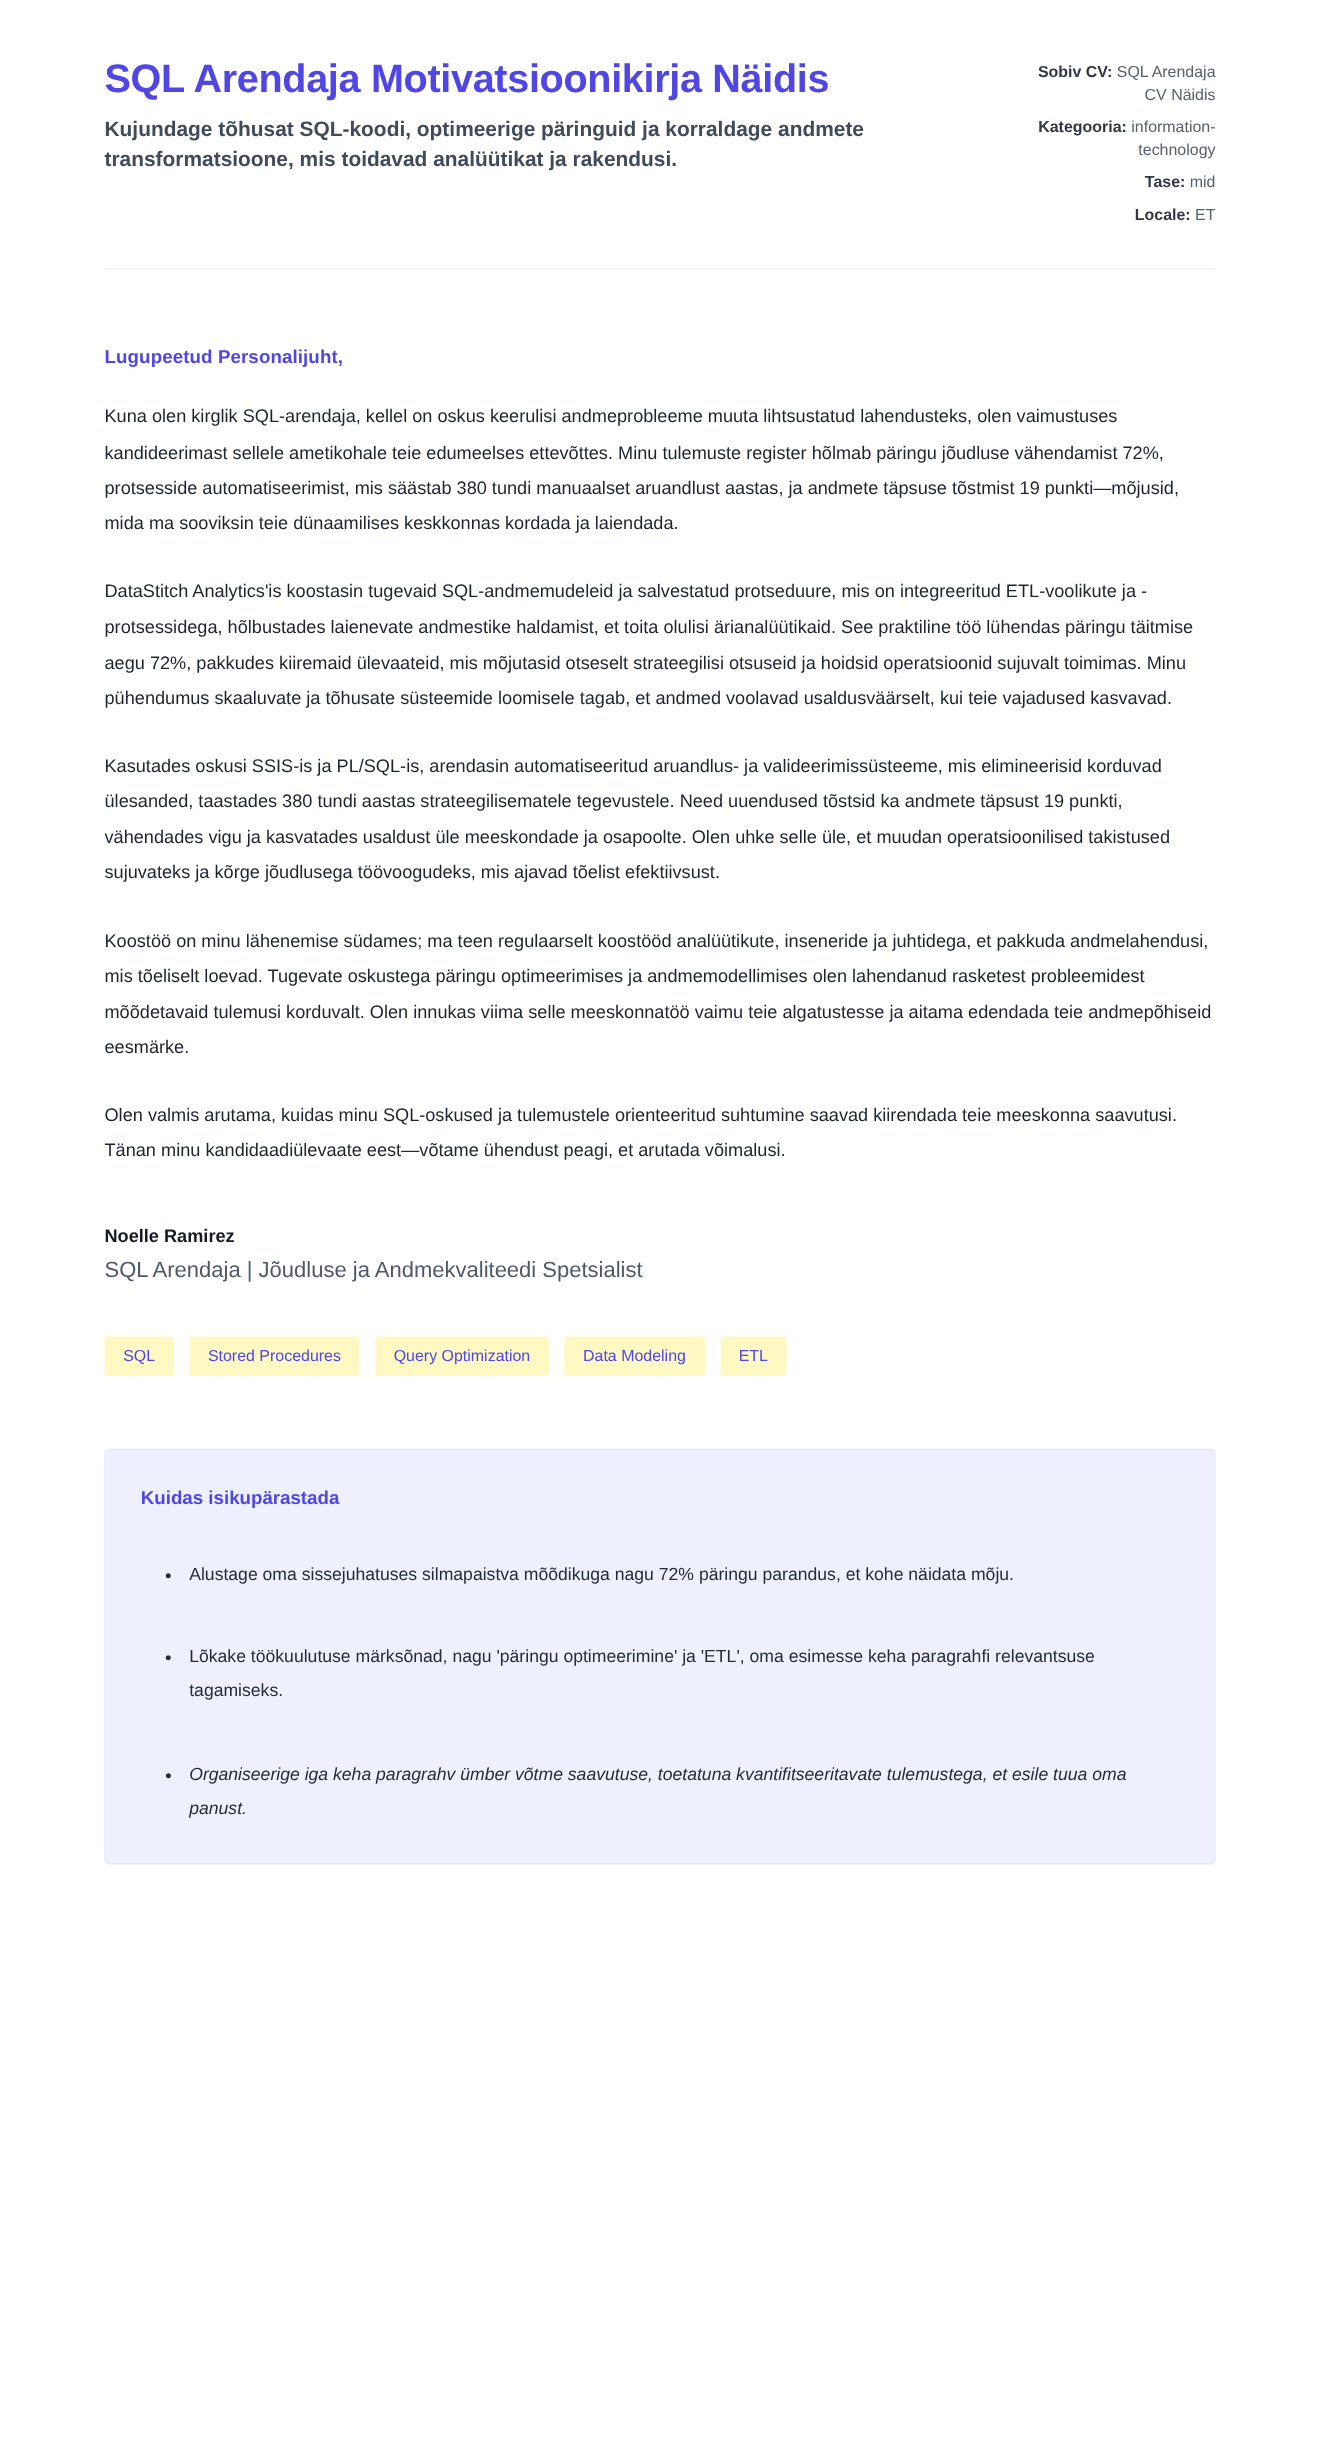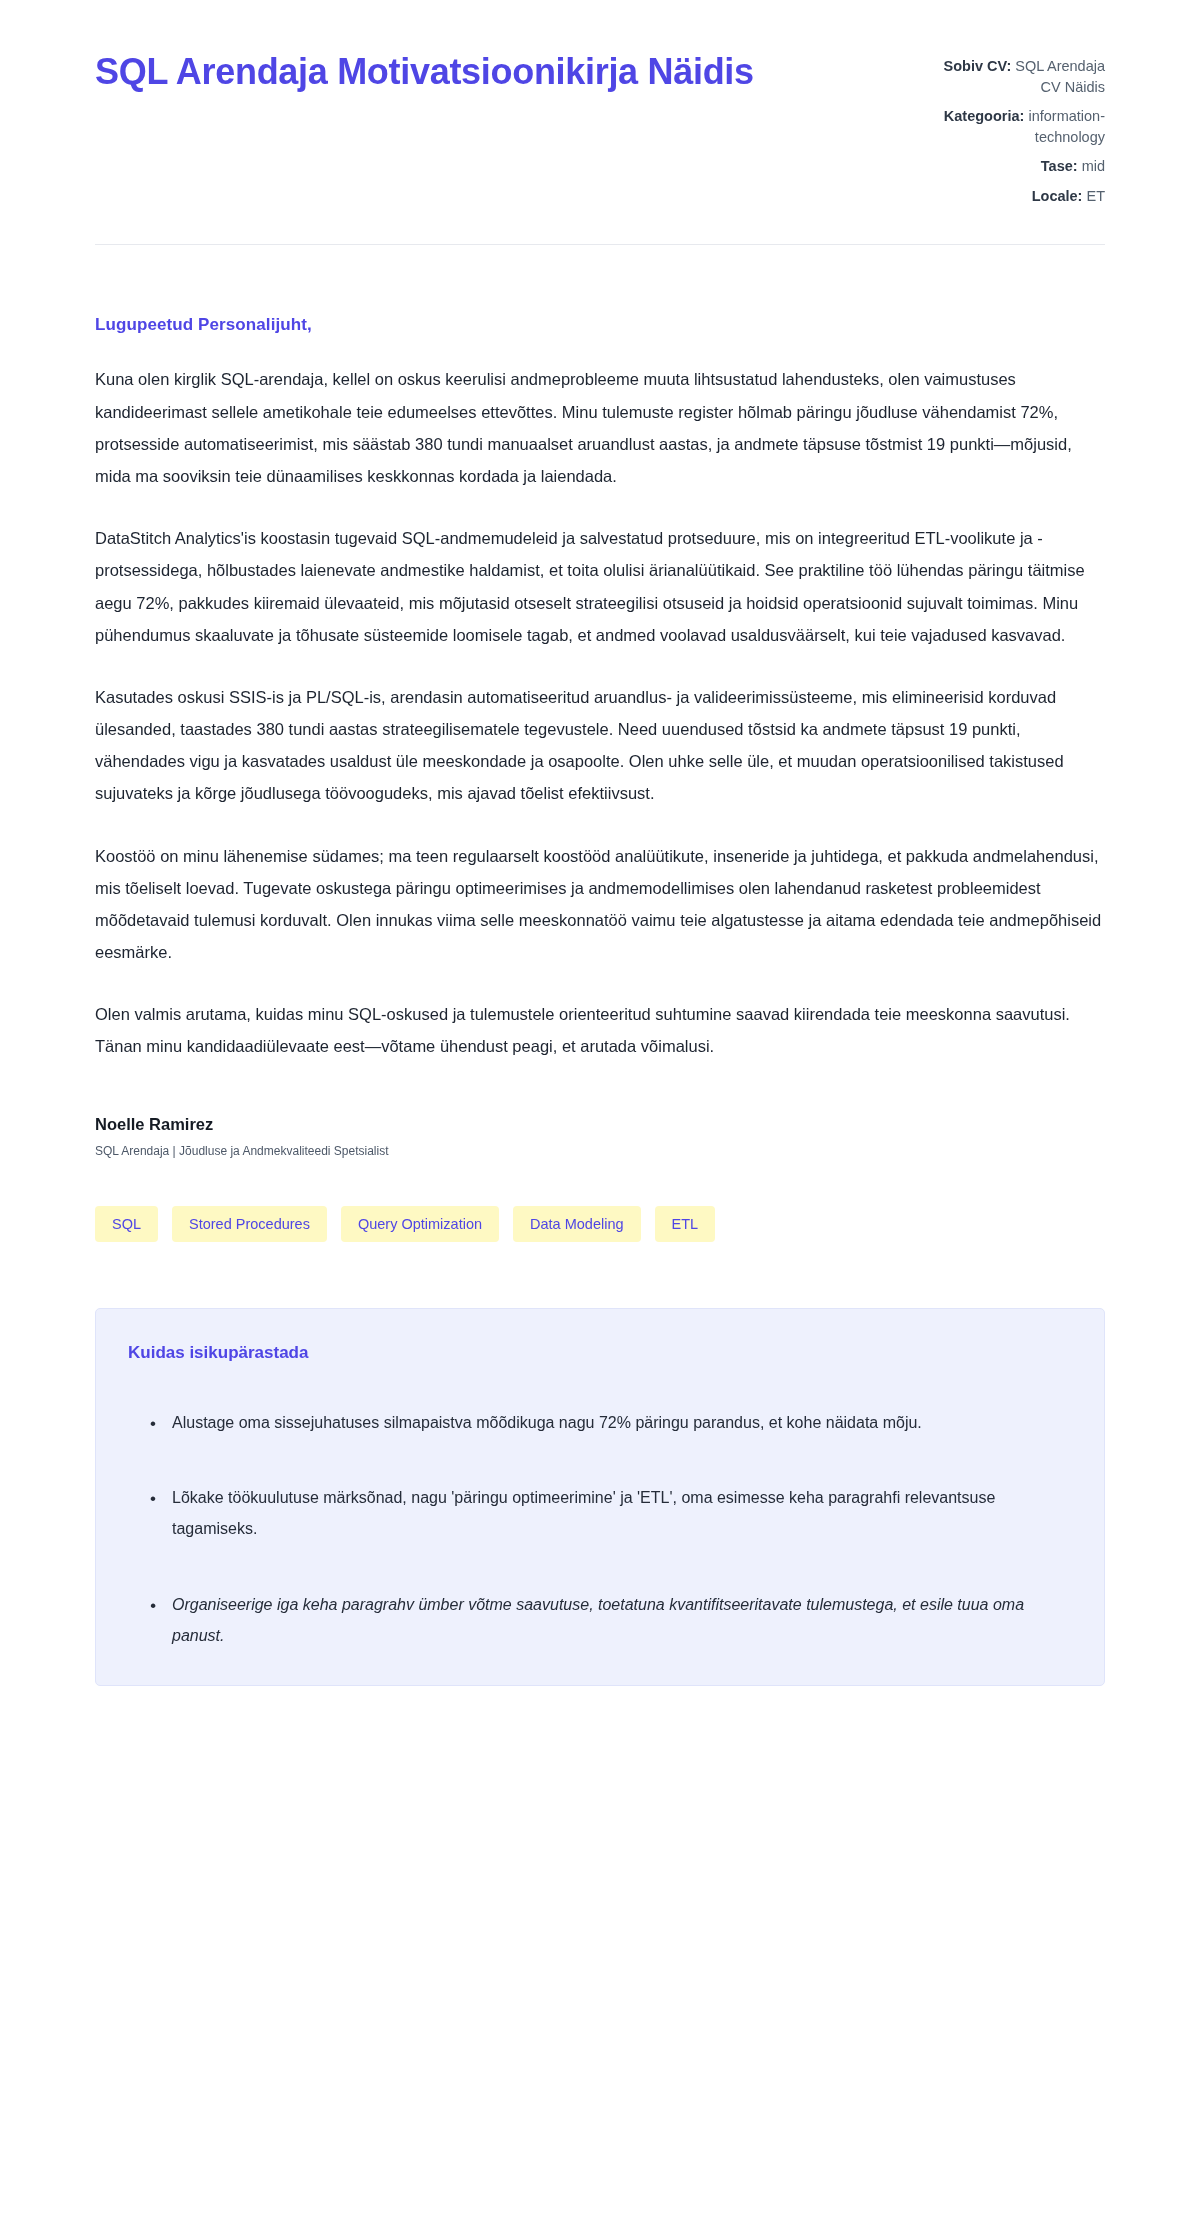--- a/index.html
+++ b/index.html
@@ -96,21 +96,21 @@
   
   .signature { margin-top: 52px; }
   .sig-name {
     margin: 0 0 10px 0;
     font-size: 16.5px;
     font-weight: 700;
     color: #151b24;
   }
   .sig-role {
     margin: 0;
-    font-size: 12px;
+    font-size: 20px;
     color: #4d5868;
   }
 
   
   .tags {
     display: flex;
     flex-wrap: wrap;
     gap: 14px;
     margin-top: 48px;
   }
@@ -165,20 +165,21 @@
 </style>
 </head>
 <body>
 
 <div class="page">
 
   <div class="header">
 
     <div class="header-left">
       <h1 class="doc-title">SQL Arendaja Motivatsioonikirja Näidis</h1>
+      <p class="doc-subtitle">Kujundage tõhusat SQL-koodi, optimeerige päringuid ja korraldage andmete transformatsioone, mis toidavad analüütikat ja rakendusi.</p>
     </div>
 
     <div class="header-meta">
       <div class="meta-row">
         <span class="meta-key">Sobiv CV:</span>
         <span class="meta-val">SQL Arendaja CV Näidis</span>
       </div>
       <div class="meta-row">
         <span class="meta-key">Kategooria:</span>
         <span class="meta-val">information-technology</span>

